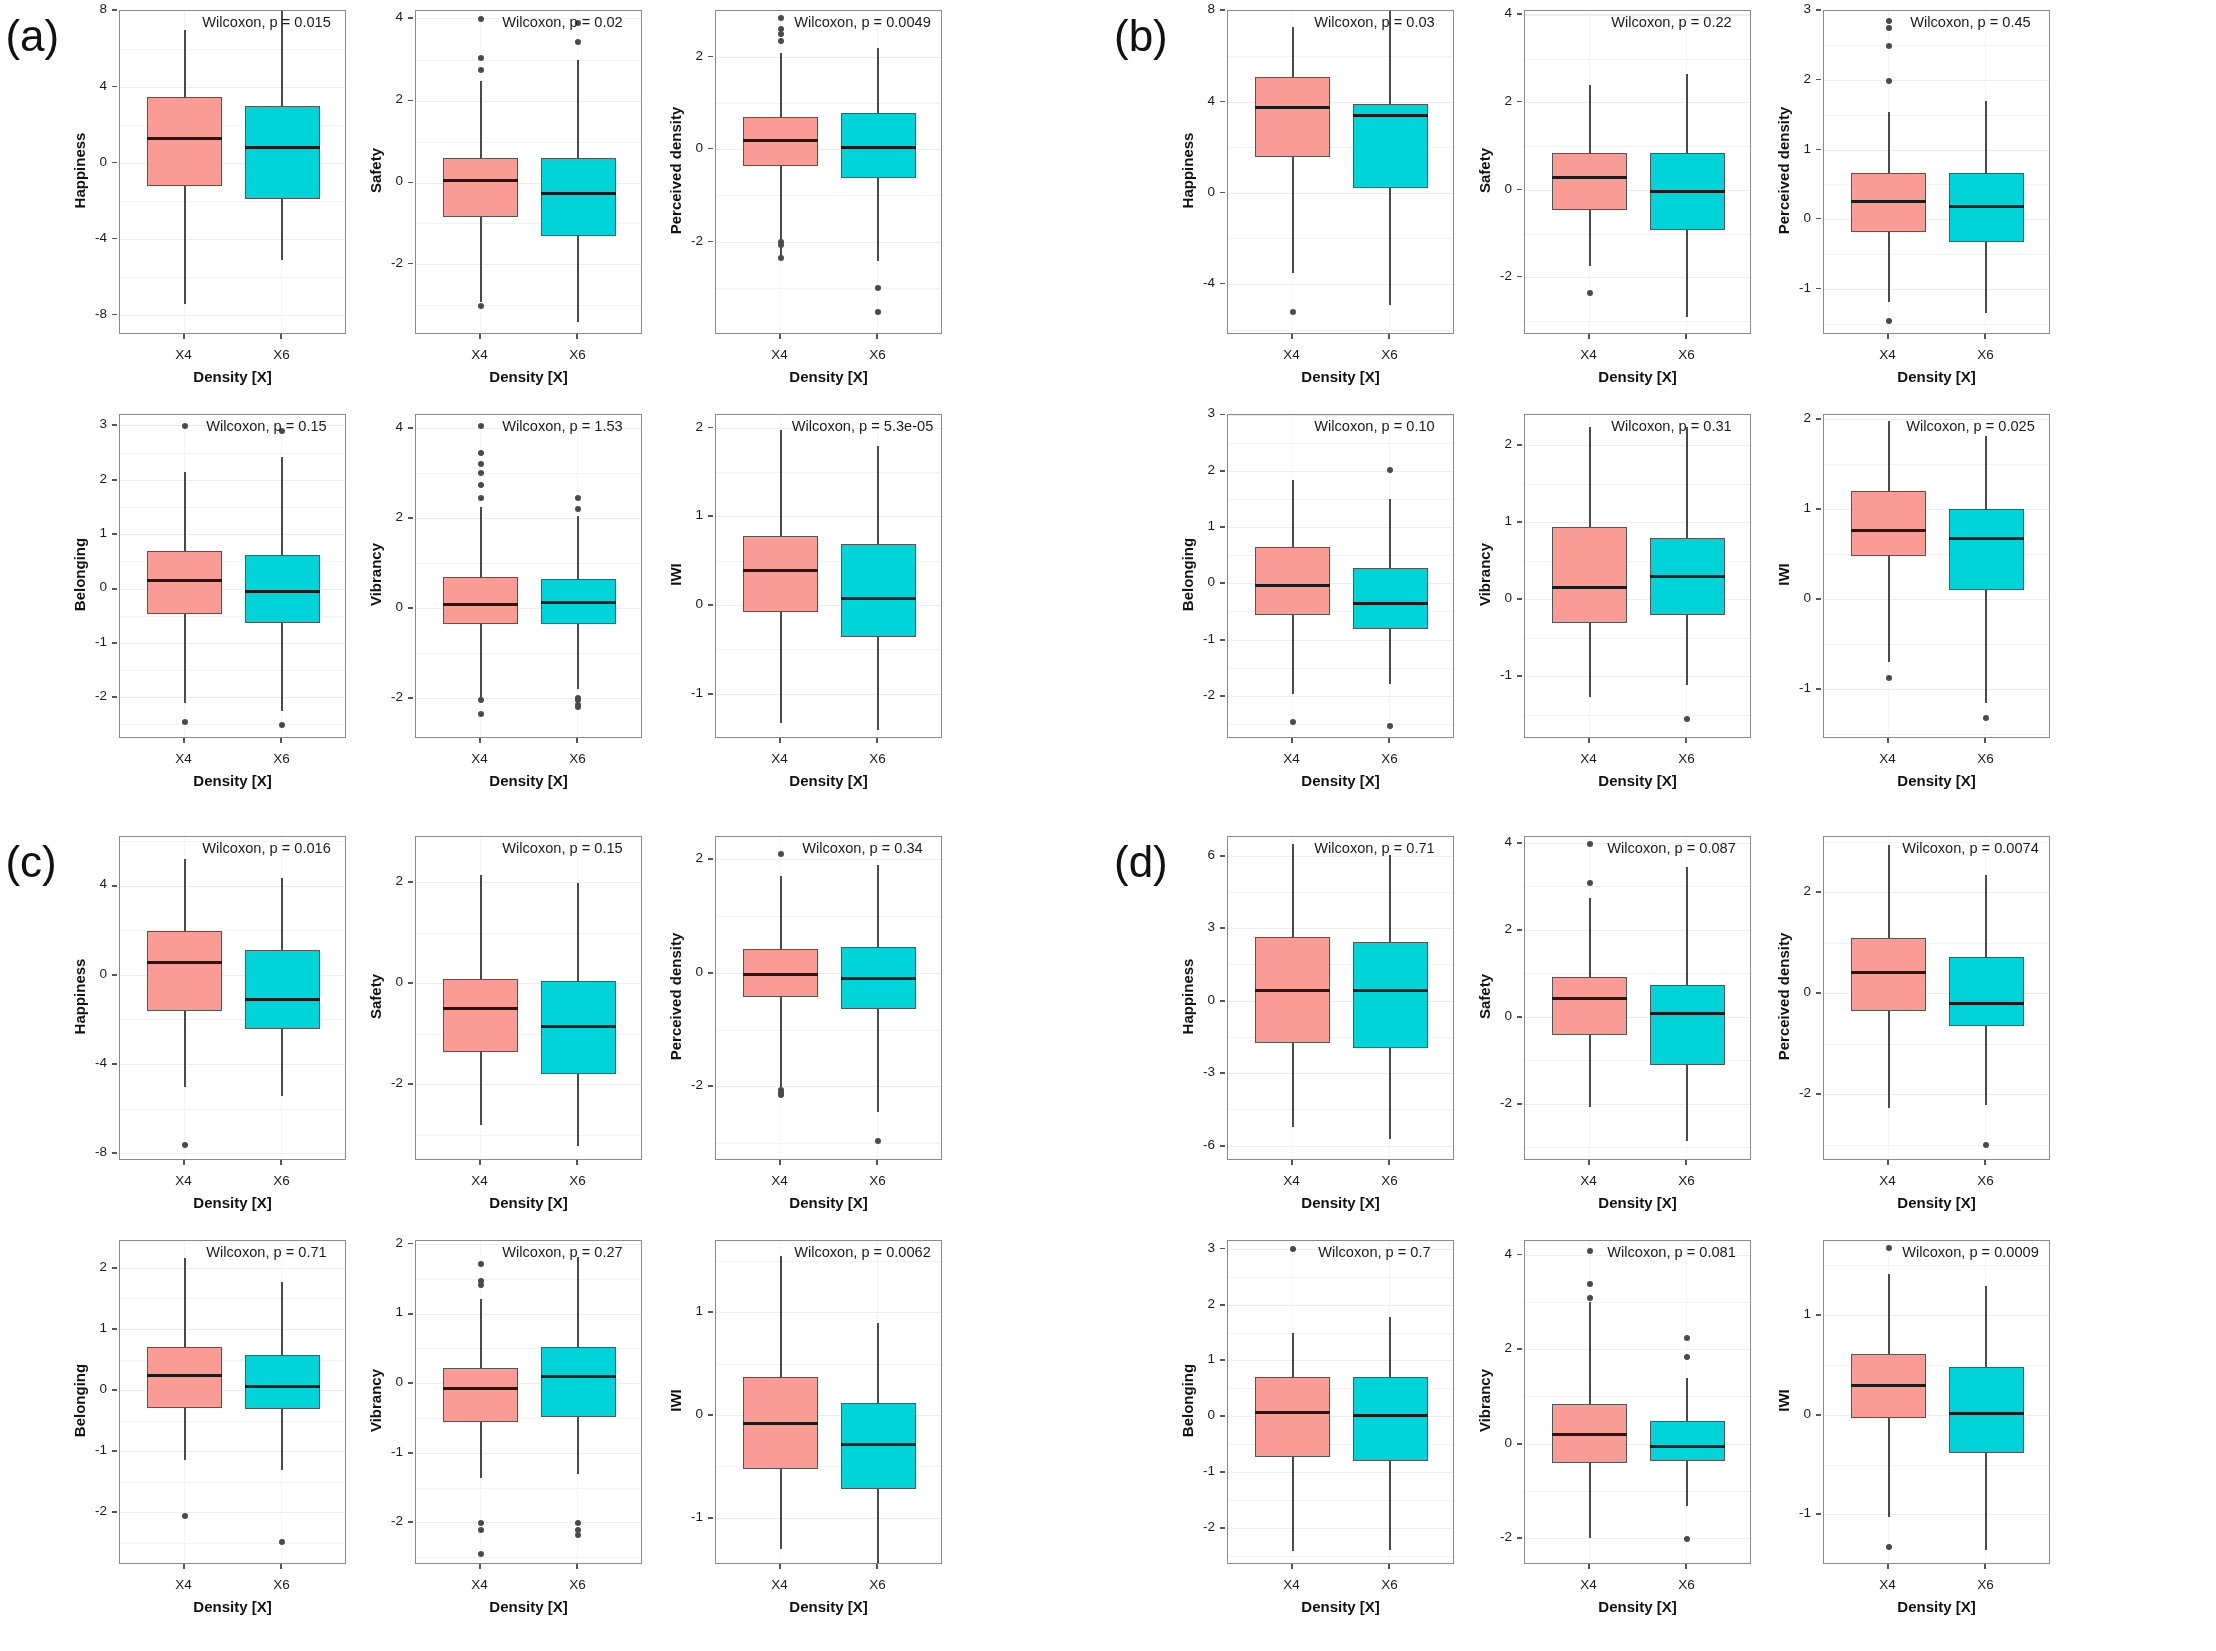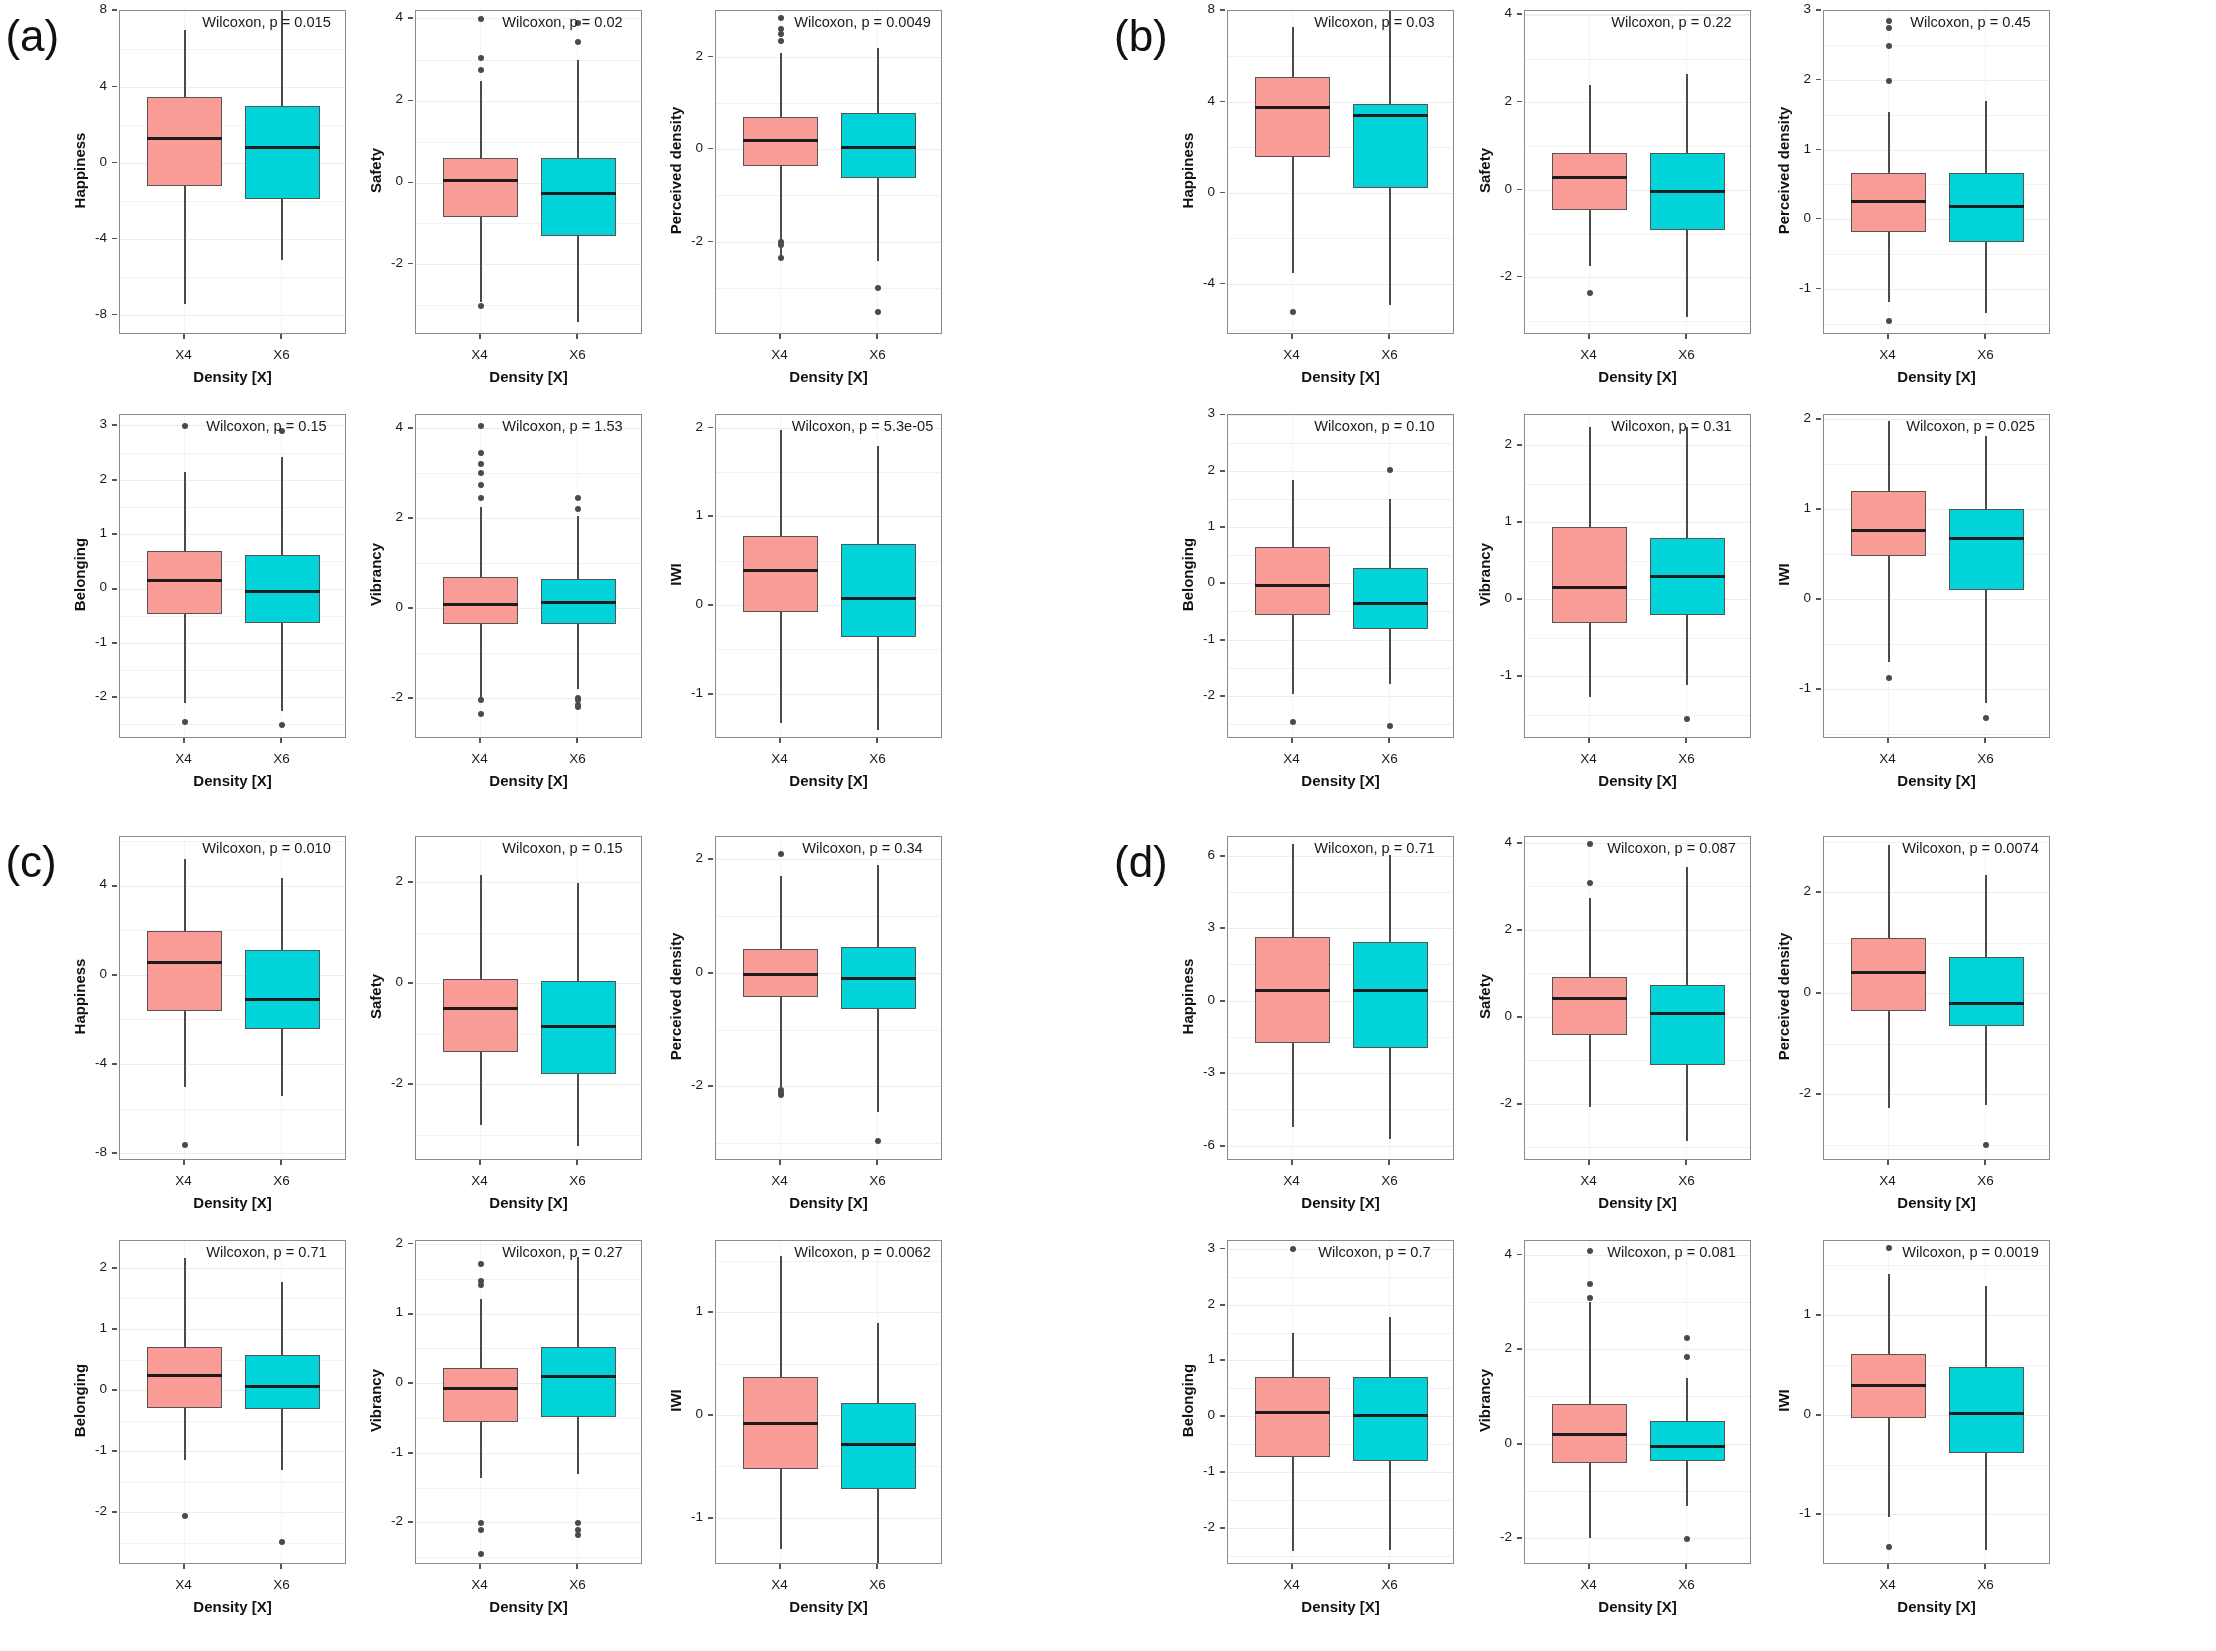--- a/index.html
+++ b/index.html
@@ -538,21 +538,21 @@
       </div>
       <div class="ytick" style="left: 0px; top: 308px; width: 42px;">-8</div>
       <div class="ytickmark" style="left: 47px; top: 316px;"></div>
       <div class="ytick" style="left: 0px; top: 219px; width: 42px;">-4</div>
       <div class="ytickmark" style="left: 47px; top: 227px;"></div>
       <div class="ytick" style="left: 0px; top: 130px; width: 42px;">0</div>
       <div class="ytickmark" style="left: 47px; top: 138px;"></div>
       <div class="ytick" style="left: 0px; top: 40px; width: 42px;">4</div>
       <div class="ytickmark" style="left: 47px; top: 49px;"></div>
       <div class="ylab" style="left: -148px; top: 152px; width: 324px; transform: rotate(-90deg);">Happiness</div>
-      <div class="ptitle" style="left: 122px; top: 4.3px; width: 159px;">Wilcoxon, p = 0.010</div>
+      <div class="ptitle" style="left: 122px; top: 4.3px; width: 159px;">Wilcoxon, p = 0.016</div>
       <div class="xtickmark" style="left: 118px; top: 324px;"></div>
       <div class="xtick" style="left: 86px; top: 337px; width: 65px;">X4</div>
       <div class="xtickmark" style="left: 215px; top: 324px;"></div>
       <div class="xtick" style="left: 184px; top: 337px; width: 65px;">X6</div>
       <div class="xlab" style="left: 54px; top: 358px; width: 227px;">Density [X]</div>
     </div>
     <div class="panel" style="left: 361px; top: 836px; width: 280px; height: 383px;">
       <div class="plotbox" style="left: 54px; top: 0px; width: 227px; height: 324px;">
         <div class="gridline" style="top: 298px;"></div>
         <div class="gridline major" style="top: 247px;"></div>
@@ -950,21 +950,21 @@
         <div class="boxrect" style="left: 125px; top: 126px; width: 75px; height: 86px; background: rgb(0, 212, 216);"></div>
         <div class="medline" style="left: 125px; top: 171px; width: 75px;"></div>
       </div>
       <div class="ytick" style="left: 0px; top: 265px; width: 42px;">-1</div>
       <div class="ytickmark" style="left: 47px; top: 273px;"></div>
       <div class="ytick" style="left: 0px; top: 166px; width: 42px;">0</div>
       <div class="ytickmark" style="left: 47px; top: 174px;"></div>
       <div class="ytick" style="left: 0px; top: 66px; width: 42px;">1</div>
       <div class="ytickmark" style="left: 47px; top: 74px;"></div>
       <div class="ylab" style="left: -148px; top: 152px; width: 324px; transform: rotate(-90deg);">IWI</div>
-      <div class="ptitle" style="left: 122px; top: 4.3px; width: 159px;">Wilcoxon, p = 0.0019</div>
+      <div class="ptitle" style="left: 122px; top: 4.3px; width: 159px;">Wilcoxon, p = 0.0009</div>
       <div class="xtickmark" style="left: 118px; top: 324px;"></div>
       <div class="xtick" style="left: 86px; top: 337px; width: 65px;">X4</div>
       <div class="xtickmark" style="left: 215px; top: 324px;"></div>
       <div class="xtick" style="left: 184px; top: 337px; width: 65px;">X6</div>
       <div class="xlab" style="left: 54px; top: 358px; width: 227px;">Density [X]</div>
     </div>
   </div>
 
 
 </body></html>

